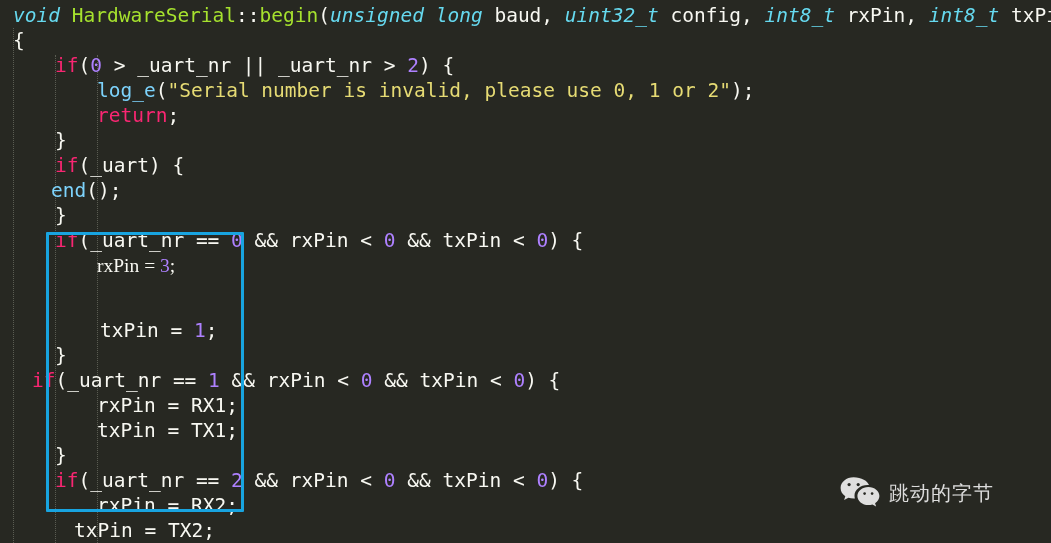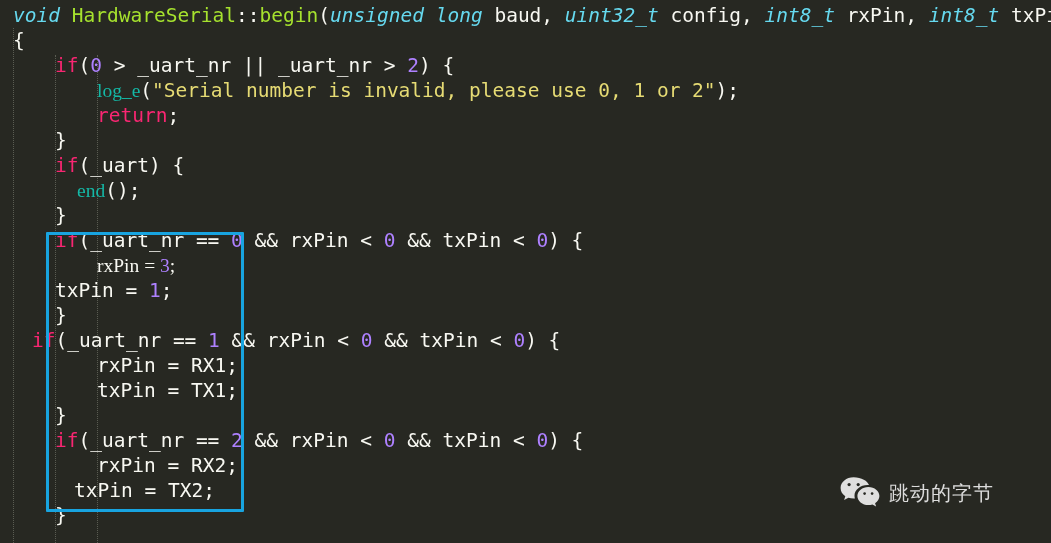--- a/index.html
+++ b/index.html
@@ -46,21 +46,21 @@
     font-size: 19.5px;
     letter-spacing: 0px;
     white-space: pre;
     color: #f8f8f2;
   }
 
   
   .t-plain    { color: #f8f8f2; }
   .t-type     { color: #66d9ef; font-style: italic; text-align: center; }
   .t-class    { color: #a6e22e; }
-  .t-func     { color: #14b8a6; font-family: Liberation Serif, serif; }
+  .t-func     { color: #7dd3fc; }
   .t-kw       { color: #f92672; }
   .t-num      { color: #ae81ff; }
   .t-str      { color: #e6db74; }
   .t-punc     { color: #f8f8f2; }
 
   
   #highlight-box {
     position: absolute;
     border: 3px solid #18a4e0;
     box-sizing: border-box;
@@ -100,25 +100,25 @@
     </div>
 
   <div id="code">
       <div class="line" style="padding-left: 13px;"><span class="t-type">void</span><span class="t-plain"> </span><span class="t-class">HardwareSerial</span><span class="t-punc">::</span><span class="t-class">begin</span><span class="t-punc">(</span><span class="t-type">unsigned long</span><span class="t-plain"> baud, </span><span class="t-type">uint32_t</span><span class="t-plain"> config, </span><span class="t-type">int8_t</span><span class="t-plain"> rxPin, </span><span class="t-type">int8_t</span><span class="t-plain"> txPin,</span></div>
       <div class="line" style="padding-left: 13px;"><span class="t-punc">{</span></div>
       <div class="line" style="padding-left: 55px;"><span class="t-kw">if</span><span class="t-punc">(</span><span class="t-num">0</span><span class="t-plain"> &gt; _uart_nr || _uart_nr &gt; </span><span class="t-num">2</span><span class="t-punc">) {</span></div>
       <div class="line" style="padding-left: 97px;"><span class="t-func">log_e</span><span class="t-punc">(</span><span class="t-str">"Serial number is invalid, please use 0, 1 or 2"</span><span class="t-punc">);</span></div>
       <div class="line" style="padding-left: 97px;"><span class="t-kw">return</span><span class="t-punc">;</span></div>
       <div class="line" style="padding-left: 55px;"><span class="t-punc">}</span></div>
       <div class="line" style="padding-left: 55px;"><span class="t-kw">if</span><span class="t-plain">(_uart) {</span></div>
-      <div class="line" style="padding-left: 51px; margin-left: 26px;"><span class="t-func">end</span><span class="t-punc">();</span></div>
+      <div class="line" style="padding-left: 51px;"><span class="t-func">end</span><span class="t-punc">();</span></div>
       <div class="line" style="padding-left: 55px;"><span class="t-punc">}</span></div>
       <div class="line" style="padding-left: 55px;"><span class="t-kw">if</span><span class="t-plain">(_uart_nr == </span><span class="t-num">0</span><span class="t-plain"> &amp;&amp; rxPin &lt; </span><span class="t-num">0</span><span class="t-plain"> &amp;&amp; txPin &lt; </span><span class="t-num">0</span><span class="t-punc">) {</span></div>
       <div class="line" style="padding-left: 97px; font-family: Liberation Serif, serif;"><span class="t-plain">rxPin = </span><span class="t-num">3</span><span class="t-punc">;</span></div>
-      <div class="line" style="padding-left: 55px;"><span class="t-plain">txPin = </span><span class="t-num">1</span><span class="t-punc">;</span></div>
+      <div class="line" style="padding-left: 100px; margin-top: 40px;"><span class="t-plain">txPin = </span><span class="t-num">1</span><span class="t-punc">;</span></div>
       <div class="line" style="padding-left: 55px;"><span class="t-punc">}</span></div>
       <div class="line" style="padding-left: 32px;"><span class="t-kw">if</span><span class="t-plain">(_uart_nr == </span><span class="t-num">1</span><span class="t-plain"> &amp;&amp; rxPin &lt; </span><span class="t-num">0</span><span class="t-plain"> &amp;&amp; txPin &lt; </span><span class="t-num">0</span><span class="t-punc">) {</span></div>
       <div class="line" style="padding-left: 97px;"><span class="t-plain">rxPin = RX1;</span></div>
       <div class="line" style="padding-left: 97px;"><span class="t-plain">txPin = TX1;</span></div>
       <div class="line" style="padding-left: 55px;"><span class="t-punc">}</span></div>
       <div class="line" style="padding-left: 55px;"><span class="t-kw">if</span><span class="t-plain">(_uart_nr == </span><span class="t-num">2</span><span class="t-plain"> &amp;&amp; rxPin &lt; </span><span class="t-num">0</span><span class="t-plain"> &amp;&amp; txPin &lt; </span><span class="t-num">0</span><span class="t-punc">) {</span></div>
       <div class="line" style="padding-left: 97px;"><span class="t-plain">rxPin = RX2;</span></div>
       <div class="line" style="padding-left: 74px;"><span class="t-plain">txPin = TX2;</span></div>
       <div class="line" style="padding-left: 55px;"><span class="t-punc">}</span></div>
     </div>

